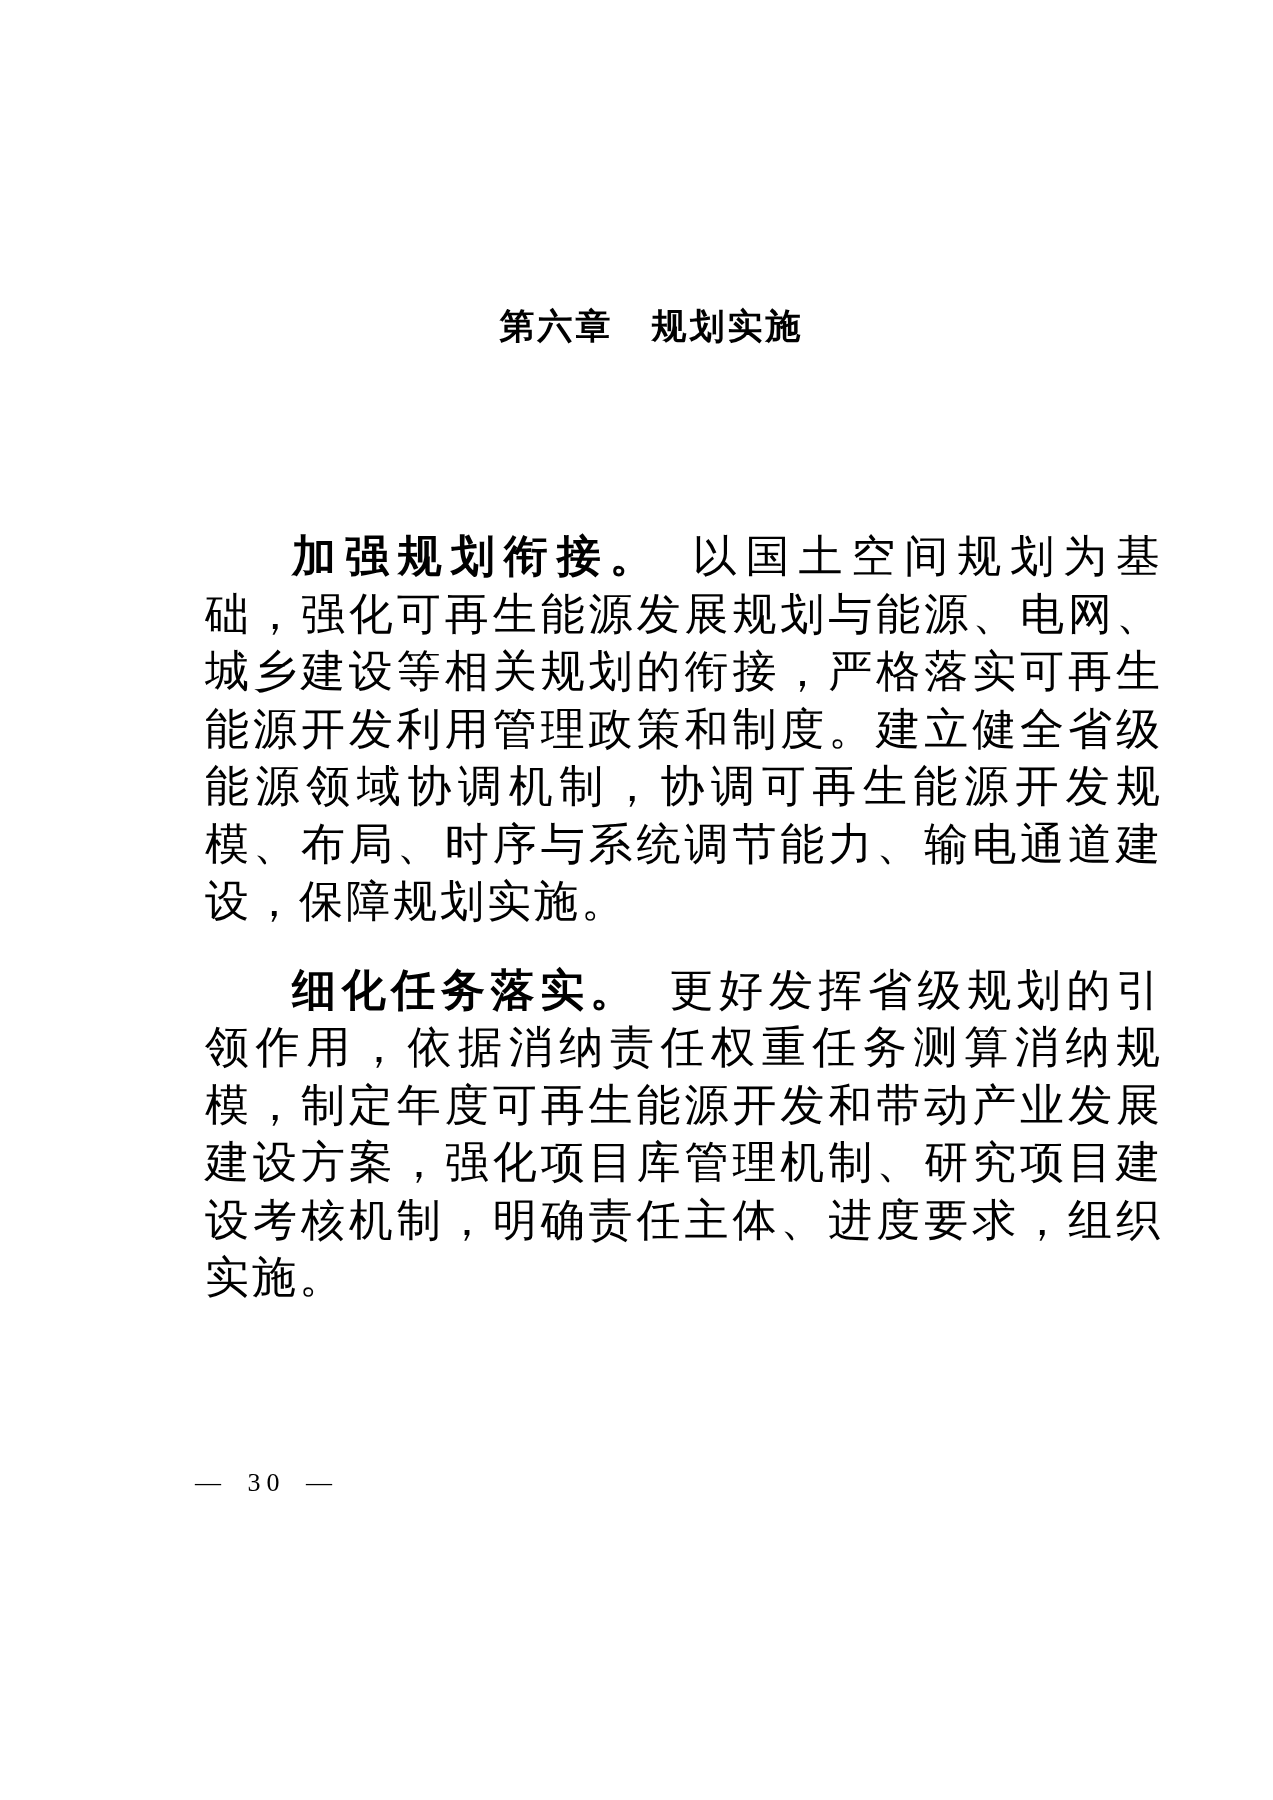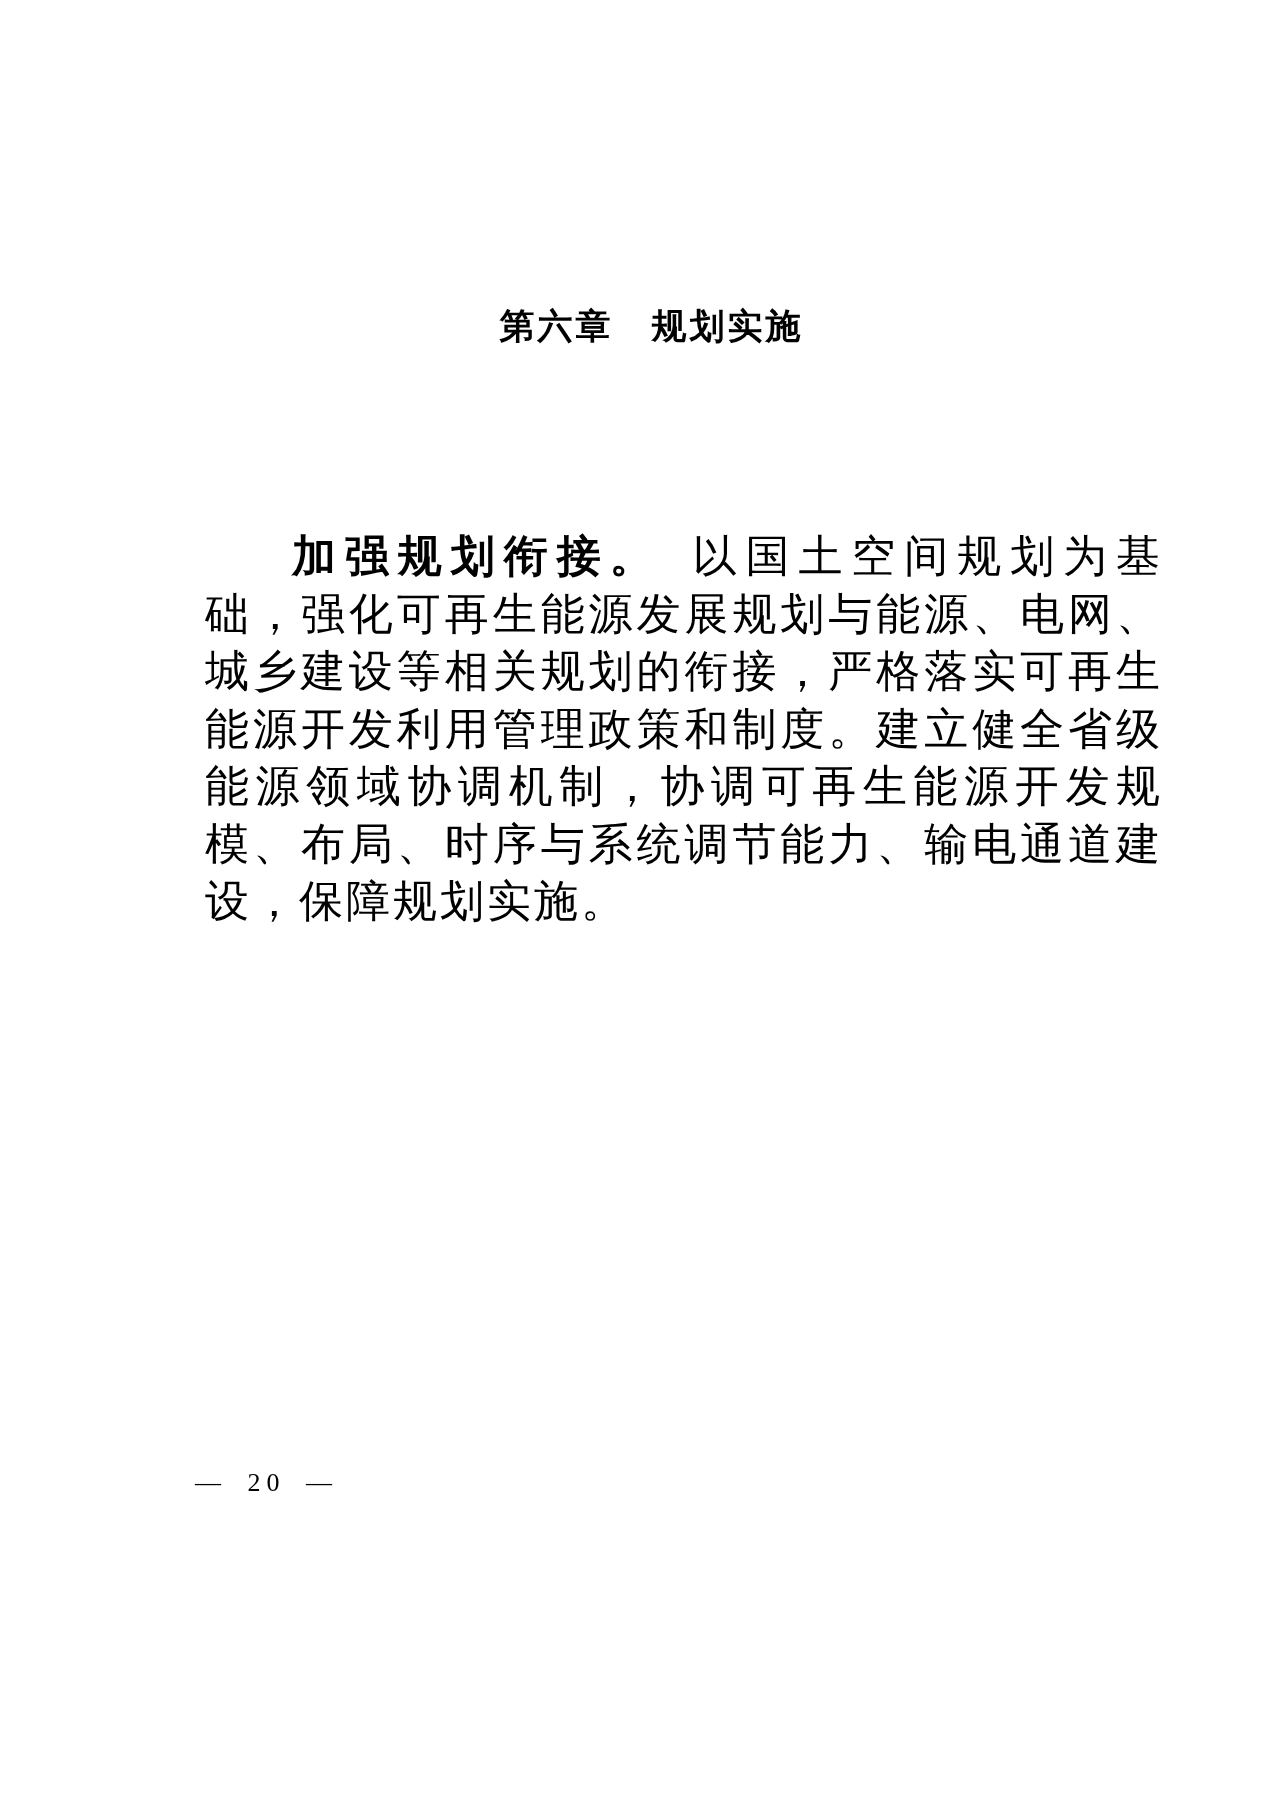--- a/index.html
+++ b/index.html
@@ -58,21 +58,22 @@
 <body>
 
 <div class="doc-page">
 
   <h1 class="chapter-title">第六章　规划实施</h1>
 
   <div class="body-text">
 
     <p class="para"><span class="lead">加强规划衔接。</span><span>以国土空间规划为基础，强化可再生能源发展规划与能源、电网、城乡建设等相关规划的衔接，严格落实可再生能源开发利用管理政策和制度。建立健全省级能源领域协调机制，协调可再生能源开发规模、布局、时序与系统调节能力、输电通道建设，保障规划实施。</span></p>
 
+    <p class="para"><span class="lead">细化任务落实。</span><span>更好发挥省级规划的引领作用，依据消纳责任权重任务测算消纳规模，制定年度可再生能源开发和带动产业发展建设方案，强化项目库管理机制、研究项目建设考核机制，明确责任主体、进度要求，组织实施。</span></p>
 
 
   </div>
 
   <div class="page-footer">
-    <span>— 20 —</span>
+    <span>— 30 —</span>
   </div>
 
 </div>
 
 </body></html>

